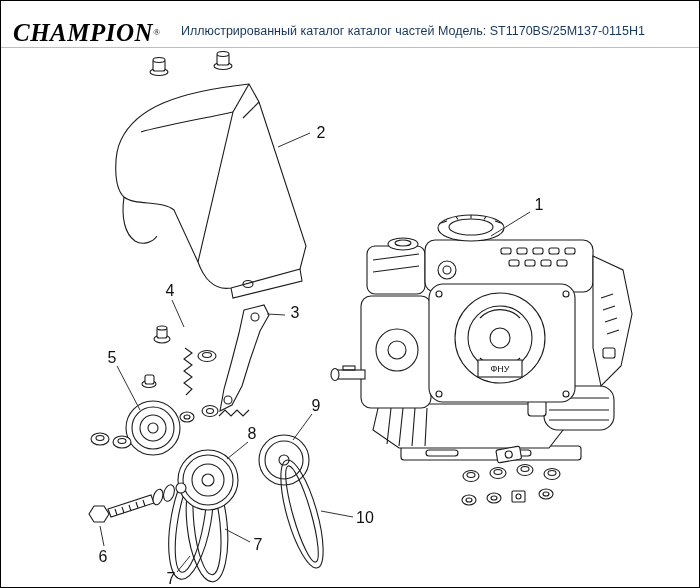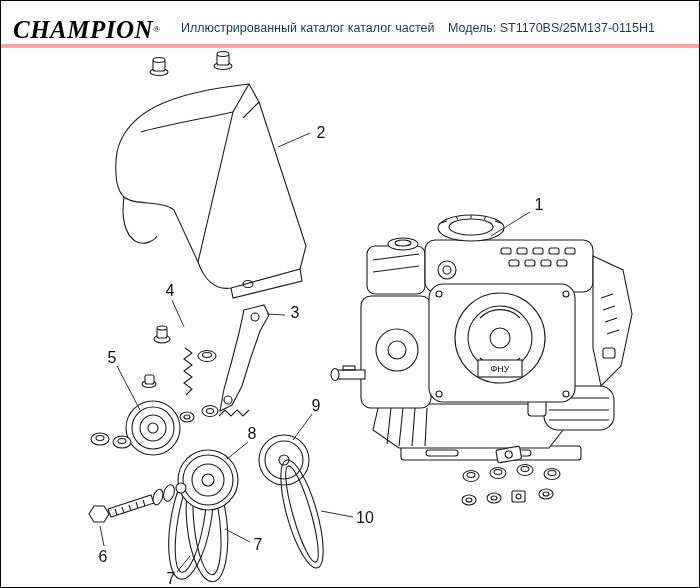--- a/index.html
+++ b/index.html
@@ -2,21 +2,21 @@
 <html><head>
 <meta charset="utf-8">
 <style>
   html,body{margin:0;padding:0;background:#e9e9e9;}
   .page{
     width:700px;height:588px;background:#fff;border:1px solid #000;
     box-sizing:border-box;position:relative;margin:0 auto;
     font-family:"Liberation Sans",sans-serif;overflow:hidden;
   }
   .header{
-    height:47px;border-bottom:4px solid #fca5a5;display:flex;
+    height:47px;border-bottom:1px solid #fca5a5;display:flex;
     align-items:flex-end;padding:3px 10px 0 12px;box-sizing:border-box;
   }
   .logo{width:158px;line-height:1;padding-bottom:2px;}
   .brand-line{white-space:nowrap;}
   .brand{
     font-family:"Liberation Serif",serif;font-weight:bold;font-style:italic;
     font-size:25px;letter-spacing:.5px;color:#000;
   }
   .reg{font-size:9px;vertical-align:super;font-family:"Liberation Serif",serif;}
   .tagline{
@@ -27,21 +27,21 @@
     content:"";display:inline-block;width:16px;height:2px;background:#c00000;
     margin-right:4px;vertical-align:middle;
   }
   .tagline::after{
     content:"";display:inline-block;width:16px;height:2px;background:#c00000;
     margin-left:4px;vertical-align:middle;
   }
   .title{
     flex:1;font-size:12.5px;color:#17375d;padding:0 0 9px 10px;white-space:nowrap;
   }
-  .model{margin-left:10px;text-align:center;}
+  .model{text-align:center;}
   .diagram{position:relative;height:539px;width:698px;}
   .diagram svg{position:absolute;left:0;top:0;}
   .ln{stroke:#1c1c1c;stroke-width:1.1;fill:none;}
   .fw{stroke:#1c1c1c;stroke-width:1.1;fill:#fff;}
   .ldr{stroke:#333;stroke-width:1;}
   .callout{
     font-family:"Liberation Sans",sans-serif;font-size:16px;fill:#111;
     text-anchor:middle;
   }
   .tinylabel{

